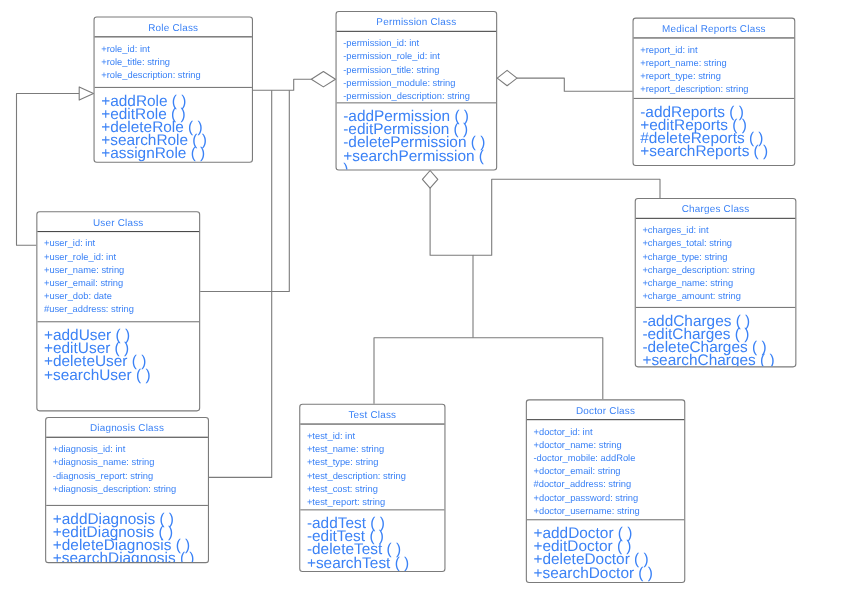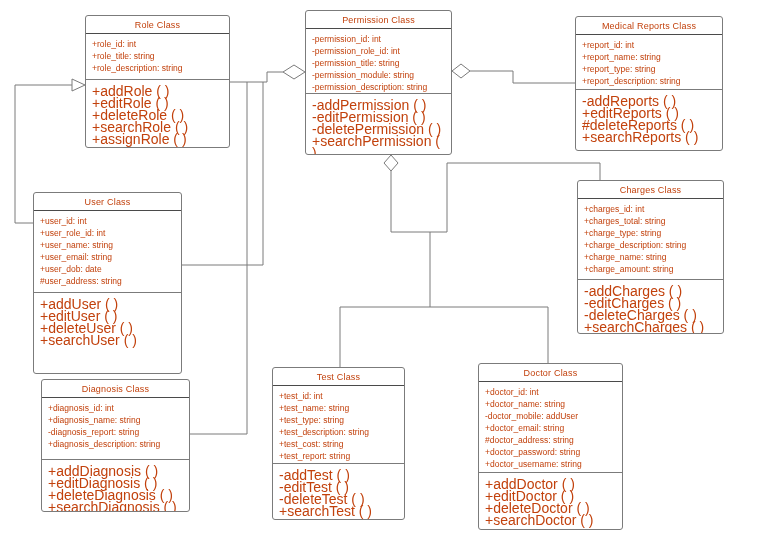--- a/index.html
+++ b/index.html
@@ -13,21 +13,21 @@
   #wires{position:absolute;left:0;top:0;width:768px;height:542px;z-index:0;}
   .uml-class{
     position:absolute;
     box-sizing:border-box;
     background:#ffffff;
     border:1px solid #7b7b7b;
     border-radius:3px;
     display:flex;
     flex-direction:column;
     z-index:1;
-    color:#c2410c;
+    color:#3b82f6;
   }
   .uml-title{
     flex:0 0 17px;
     display:flex;align-items:center;justify-content:center;
     font-size:9px;
     border-bottom:1.5px solid #4a4a4a;
     letter-spacing:.2px;
   }
   .uml-attrs{
     flex:0 0 auto;
@@ -165,21 +165,21 @@
     <div class="uml-methods">-addTest ( )
 -editTest ( )
 -deleteTest ( )
 +searchTest ( )</div>
   </div>
 
   <div class="uml-class" style="left:478px;top:363px;width:145px;height:167px">
     <div class="uml-title">Doctor Class</div>
     <div class="uml-attrs" style="flex-basis:91px">+doctor_id: int
 +doctor_name: string
--doctor_mobile: addUser
+-doctor_mobile: addRole
 +doctor_email: string
 #doctor_address: string
 +doctor_password: string
 +doctor_username: string</div>
     <div class="uml-methods">+addDoctor ( )
 +editDoctor ( )
 +deleteDoctor ( )
 +searchDoctor ( )</div>
   </div>
 

